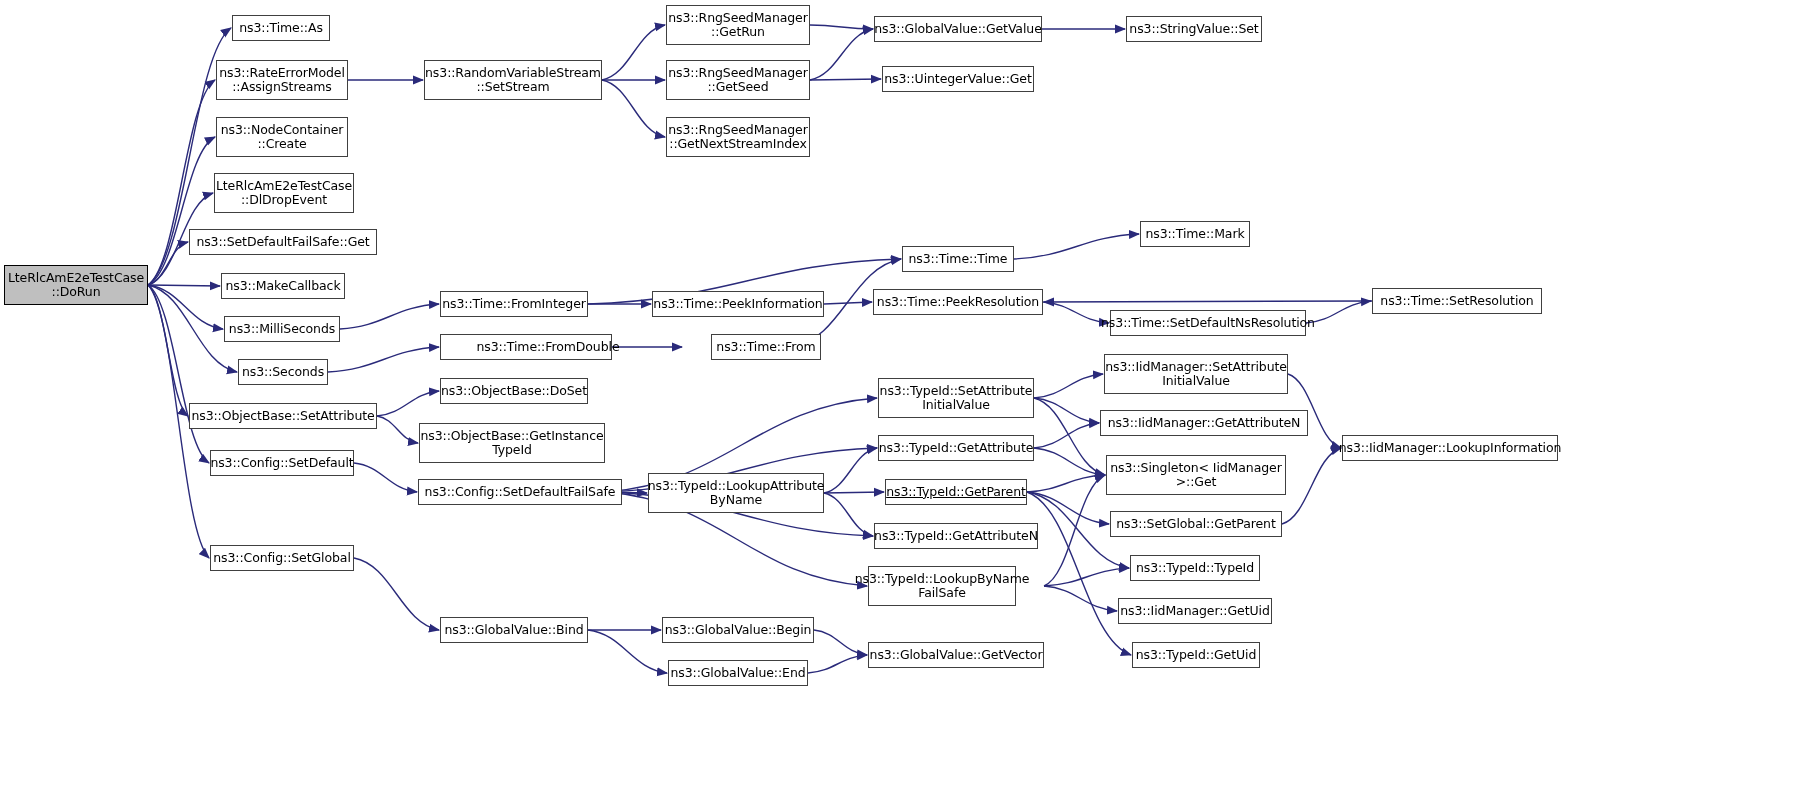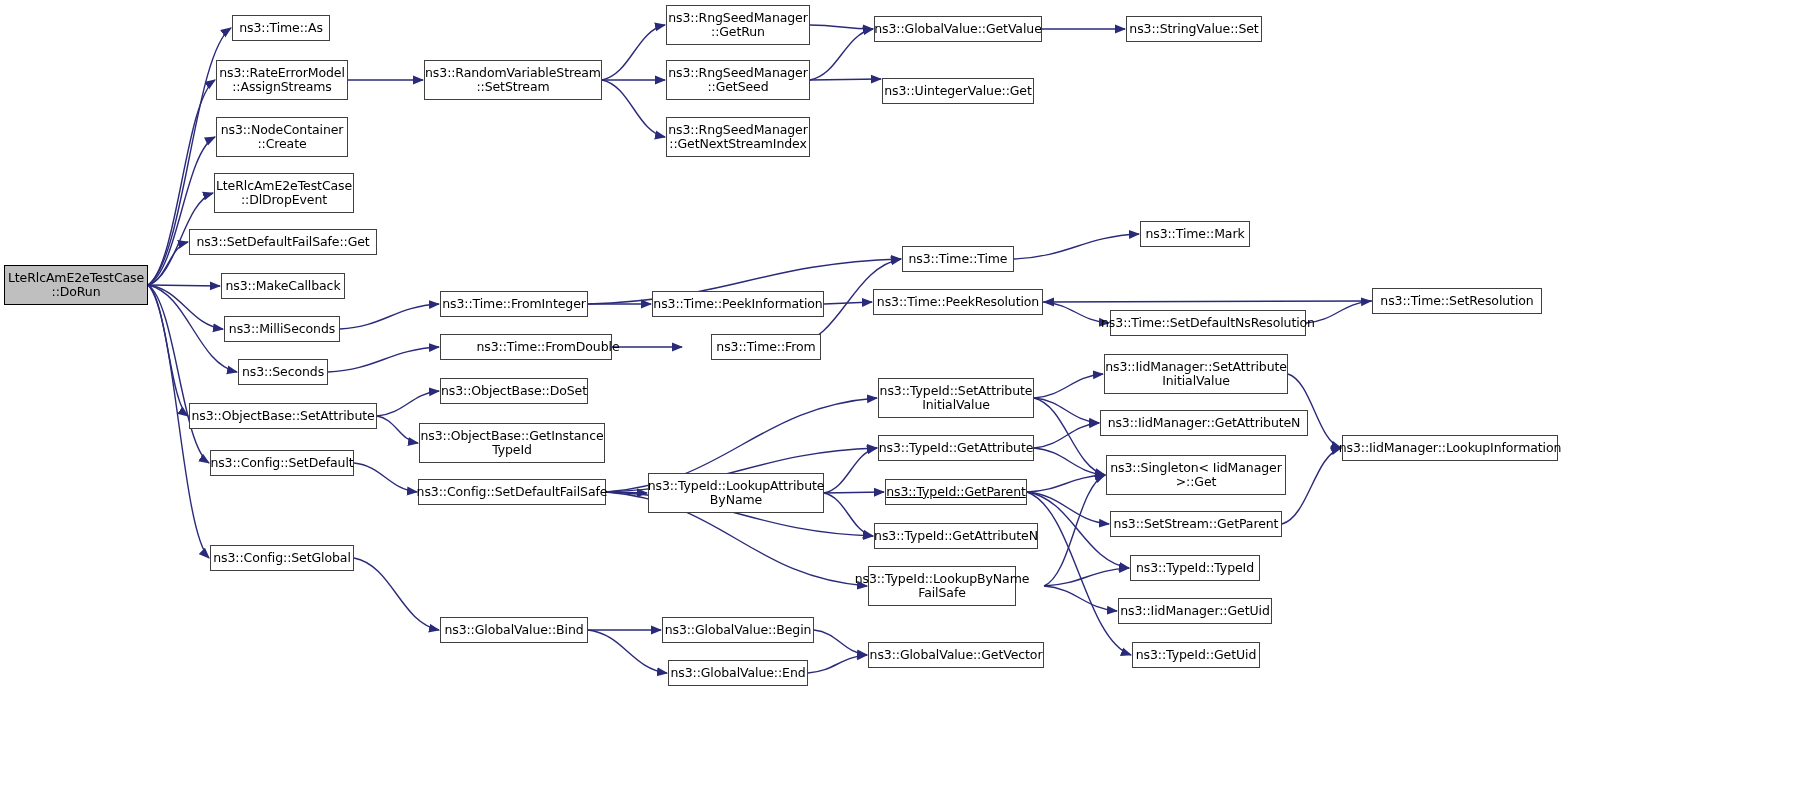--- a/index.html
+++ b/index.html
@@ -124,28 +124,28 @@
       <div class="node" style="left: 210px; top: 545px; width: 144px; height: 26px;">ns3::Config::SetGlobal</div>
       <div class="node" style="left: 424px; top: 60px; width: 178px; height: 40px;">ns3::RandomVariableStream
 ::SetStream</div>
       <div class="node" style="left: 666px; top: 5px; width: 144px; height: 40px;">ns3::RngSeedManager
 ::GetRun</div>
       <div class="node" style="left: 666px; top: 60px; width: 144px; height: 40px;">ns3::RngSeedManager
 ::GetSeed</div>
       <div class="node" style="left: 666px; top: 117px; width: 144px; height: 40px;">ns3::RngSeedManager
 ::GetNextStreamIndex</div>
       <div class="node" style="left: 874px; top: 16px; width: 168px; height: 26px;">ns3::GlobalValue::GetValue</div>
-      <div class="node" style="left: 882px; top: 78px; width: 152px; height: 26px;">ns3::UintegerValue::Get</div>
+      <div class="node" style="left: 882px; top: 66px; width: 152px; height: 26px;">ns3::UintegerValue::Get</div>
       <div class="node" style="left: 1126px; top: 16px; width: 136px; height: 26px;">ns3::StringValue::Set</div>
       <div class="node" style="left: 440px; top: 291px; width: 148px; height: 26px;">ns3::Time::FromInteger</div>
       <div class="node" style="left: 440px; top: 334px; width: 172px; height: 26px; padding-left: 47px;">ns3::Time::FromDouble</div>
       <div class="node" style="left: 440px; top: 378px; width: 148px; height: 26px;">ns3::ObjectBase::DoSet</div>
       <div class="node" style="left: 419px; top: 423px; width: 186px; height: 40px;">ns3::ObjectBase::GetInstance
 TypeId</div>
-      <div class="node" style="left: 418px; top: 479px; width: 188px; height: 26px;">ns3::Config::SetDefaultFailSafe</div>
+      <div class="node" style="left: 418px; top: 479px; width: 204px; height: 26px;">ns3::Config::SetDefaultFailSafe</div>
       <div class="node" style="left: 652px; top: 291px; width: 172px; height: 26px;">ns3::Time::PeekInformation</div>
       <div class="node" style="left: 711px; top: 334px; width: 110px; height: 26px;">ns3::Time::From</div>
       <div class="node" style="left: 648px; top: 473px; width: 176px; height: 40px;">ns3::TypeId::LookupAttribute
 ByName</div>
       <div class="node" style="left: 440px; top: 617px; width: 148px; height: 26px;">ns3::GlobalValue::Bind</div>
       <div class="node" style="left: 662px; top: 617px; width: 152px; height: 26px;">ns3::GlobalValue::Begin</div>
       <div class="node" style="left: 668px; top: 660px; width: 140px; height: 26px;">ns3::GlobalValue::End</div>
       <div class="node" style="left: 902px; top: 246px; width: 112px; height: 26px;">ns3::Time::Time</div>
       <div class="node" style="left: 873px; top: 289px; width: 170px; height: 26px;">ns3::Time::PeekResolution</div>
       <div class="node" style="left: 878px; top: 378px; width: 156px; height: 40px;">ns3::TypeId::SetAttribute
@@ -156,20 +156,20 @@
       <div class="node" style="left: 868px; top: 566px; width: 148px; height: 40px;">ns3::TypeId::LookupByName
 FailSafe</div>
       <div class="node" style="left: 868px; top: 642px; width: 176px; height: 26px;">ns3::GlobalValue::GetVector</div>
       <div class="node" style="left: 1140px; top: 221px; width: 110px; height: 26px;">ns3::Time::Mark</div>
       <div class="node" style="left: 1110px; top: 310px; width: 196px; height: 26px;">ns3::Time::SetDefaultNsResolution</div>
       <div class="node" style="left: 1104px; top: 354px; width: 184px; height: 40px;">ns3::IidManager::SetAttribute
 InitialValue</div>
       <div class="node" style="left: 1100px; top: 410px; width: 208px; height: 26px;">ns3::IidManager::GetAttributeN</div>
       <div class="node" style="left: 1106px; top: 455px; width: 180px; height: 40px;">ns3::Singleton&lt; IidManager
 &gt;::Get</div>
-      <div class="node" style="left: 1110px; top: 511px; width: 172px; height: 26px;">ns3::SetStream::GetParent</div>
+      <div class="node" style="left: 1110px; top: 511px; width: 172px; height: 26px;">ns3::SetGlobal::GetParent</div>
       <div class="node" style="left: 1130px; top: 555px; width: 130px; height: 26px;">ns3::TypeId::TypeId</div>
       <div class="node" style="left: 1118px; top: 598px; width: 154px; height: 26px;">ns3::IidManager::GetUid</div>
       <div class="node" style="left: 1132px; top: 642px; width: 128px; height: 26px;">ns3::TypeId::GetUid</div>
       <div class="node" style="left: 1372px; top: 288px; width: 170px; height: 26px;">ns3::Time::SetResolution</div>
       <div class="node" style="left: 1342px; top: 435px; width: 216px; height: 26px;">ns3::IidManager::LookupInformation</div>
     </div>
 </div>
 
 </body></html>

